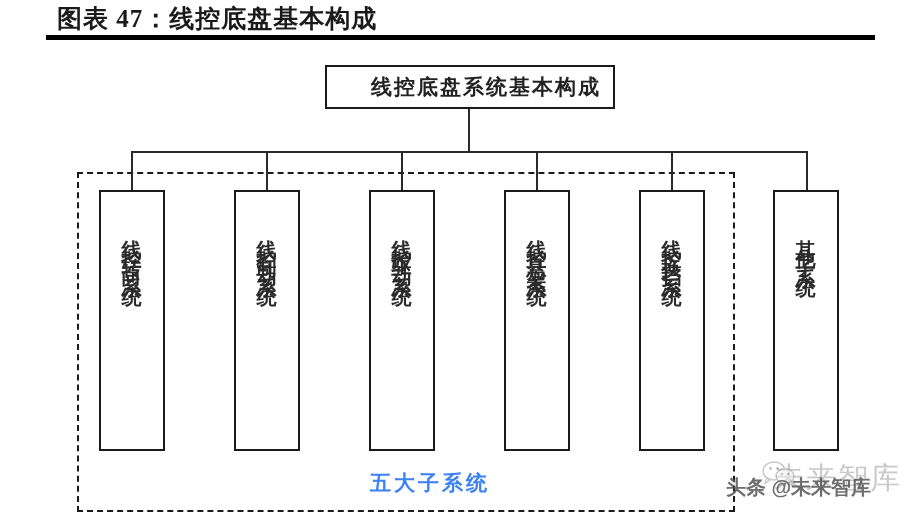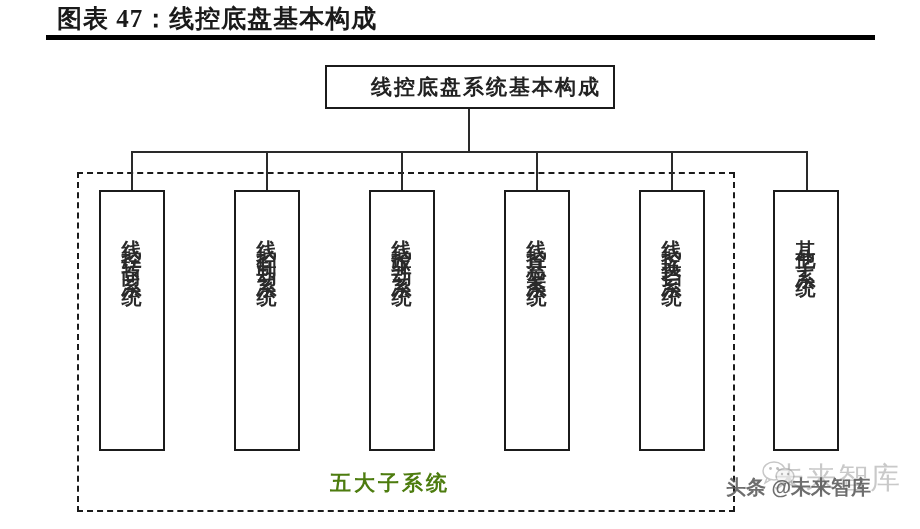--- a/index.html
+++ b/index.html
@@ -53,22 +53,22 @@
   
   #group-boundary{
     position:absolute; left:77px; top:126px;
     width:658px; height:340px;
     border:2px dashed #1b1b1b;
     box-sizing:border-box;
     background:transparent;
   }
   #group-label{
     position:absolute; left:330px; top:423px;
-    width:160px; text-align:left;
-    font-size:21px; font-weight:bold; letter-spacing:3px; color:#4d7c0f;
+    width:160px; text-align:right;
+    font-size:21px; font-weight:bold; letter-spacing:3px; color:#3b82f6;
   }
 
   
   .leaf-node{
     position:absolute; top:144px;
     width:66px; height:261px;
     border:2px solid #1b1b1b; background:#ffffff;
     box-sizing:border-box;
     display:flex; align-items:flex-start; justify-content:center;
   }

